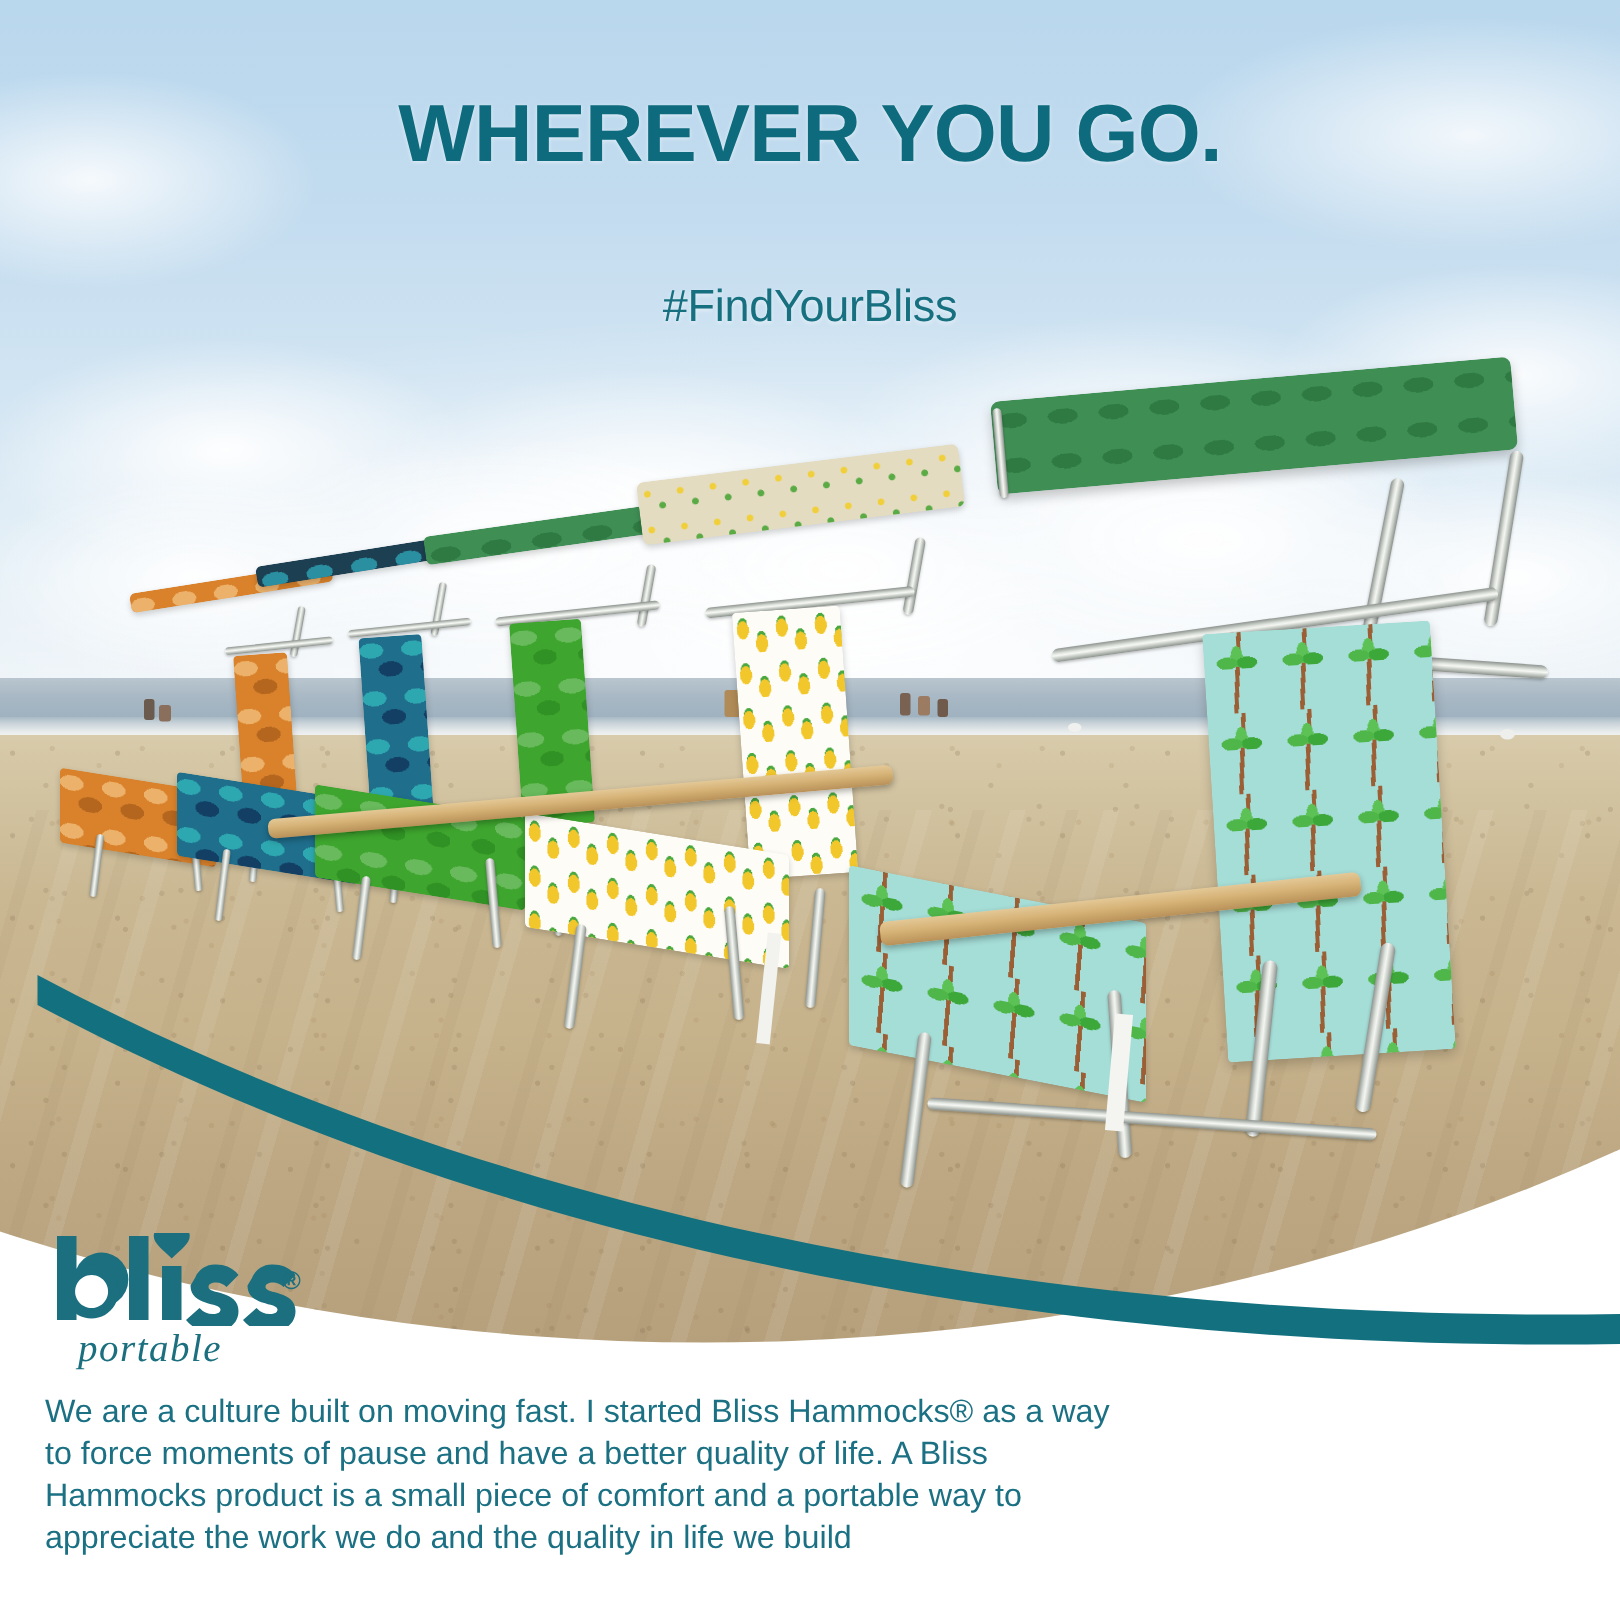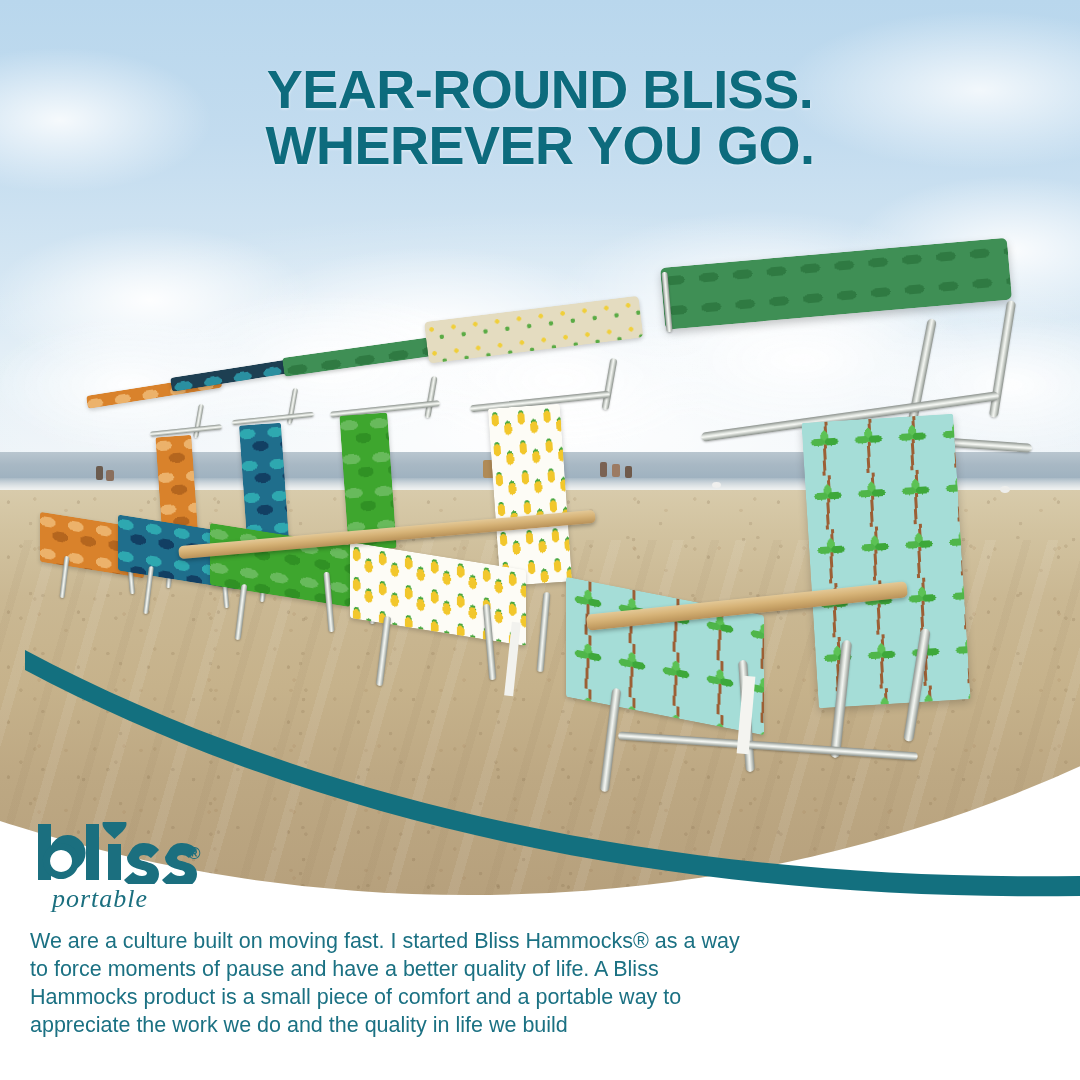--- a/index.html
+++ b/index.html
@@ -279,24 +279,24 @@
         <div style="position:absolute;left:740px;top:676px;width:12px;height:78px;background:#f4f4f0;transform:rotate(5deg);"></div>
       </div>
     </div>
   </div>
 
   <svg class="band" viewBox="0 0 1080 320" preserveAspectRatio="none">
     <path d="M25,50 C330,212 700,282 1080,276 L1080,296 C700,302 330,232 25,70 Z" fill="#13707f"></path>
   </svg>
 
   <div class="headline">
-    <span>YEAR-ROUND BLISS.</span>
     <span class="l2">WHEREVER YOU GO.</span>
   </div>
 
+  <div class="hashtag">#FindYourBliss</div>
 
   <div class="logo">
     <svg class="logo-word" width="175" height="62" viewBox="0 0 175 62">
       <g fill="#1b6f7f">
 
         <path d="M8 2 h13 v22 a18 18 0 1 1 0 14 V58 H8 Z"></path>
         <circle cx="31" cy="39" r="12" fill="#fff"></circle>
         <path d="M31 21 a18 18 0 1 1 -0.1 0 Z M31 28 a11 11 0 1 0 0.1 0 Z"></path>
 
         <path d="M56 2 h13 v56 h-13 Z"></path>

